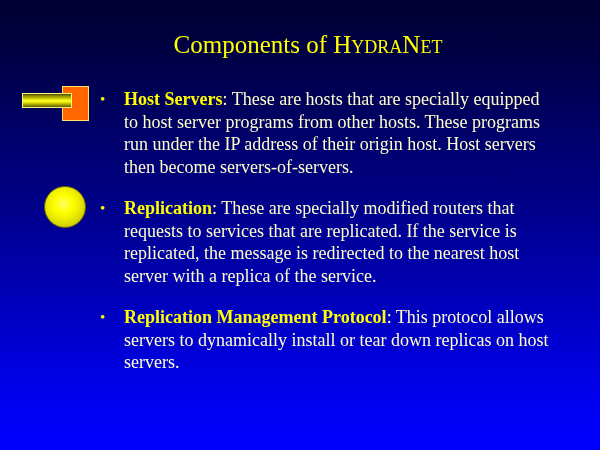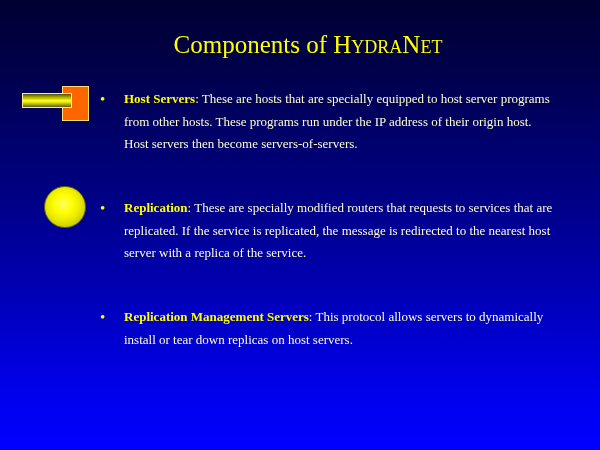--- a/index.html
+++ b/index.html
@@ -59,21 +59,21 @@
     font-size: 15px;
     line-height: 22px;
     width: 24px;
     flex: 0 0 24px;
     text-align: left;
     padding-left: 2px;
   }
   .bullet-body {
     flex: 1 1 auto;
     color: #FFFFCC;
-    font-size: 13px;
+    font-size: 18px;
     line-height: 22.5px;
     text-align: left;
   }
   .bullet-lead {
     color: #FFFF00;
     font-weight: bold;
   }
 
   #bullet-1 { top: 88px; }
   #bullet-2 { top: 197px; }
@@ -160,17 +160,17 @@
   <div class="bullet-row" id="bullet-2">
     <div class="bullet-marker">•</div>
     <div class="bullet-body">
       <span class="bullet-lead">Replication</span><span>: </span><span>These are specially modified routers that requests to services that are replicated.  If the service is replicated, the message is redirected to the nearest host server with a replica of the service.</span>
     </div>
   </div>
 
   <div class="bullet-row" id="bullet-3">
     <div class="bullet-marker">•</div>
     <div class="bullet-body">
-      <span class="bullet-lead">Replication Management Servers</span><span>: </span><span>This protocol allows servers to dynamically install or tear down replicas on host servers.</span>
+      <span class="bullet-lead">Replication Management Protocol</span><span>: </span><span>This protocol allows servers to dynamically install or tear down replicas on host servers.</span>
     </div>
   </div>
 
 </div>
 
 </body></html>

